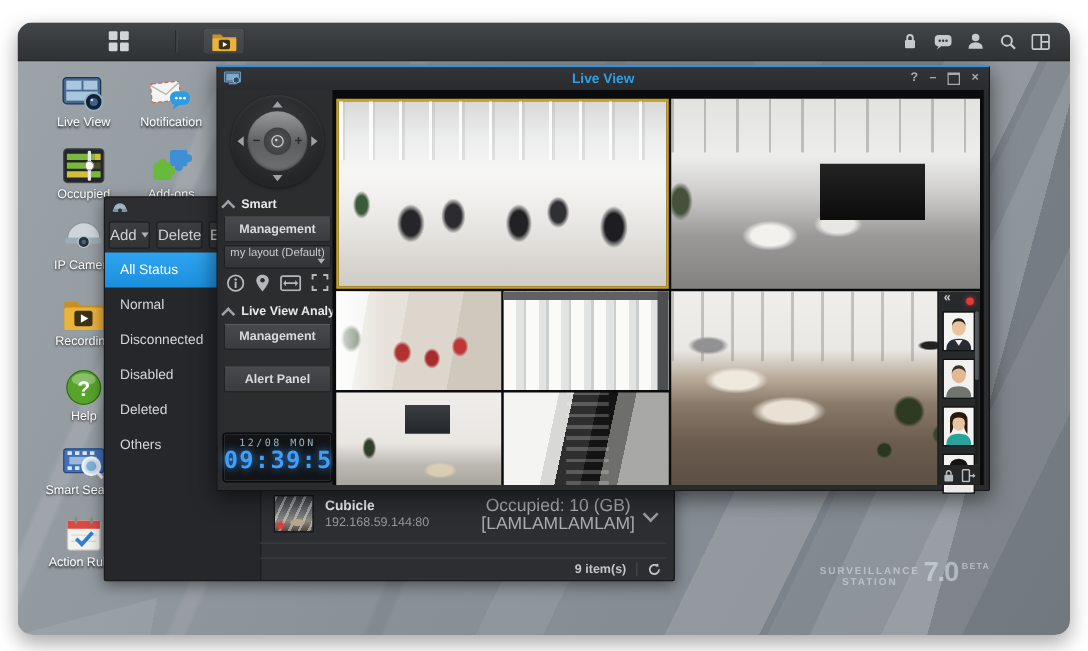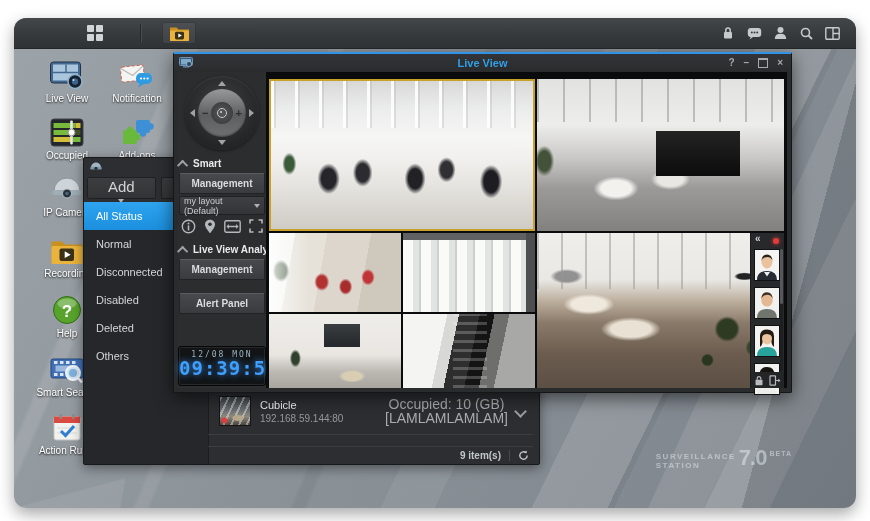--- a/index.html
+++ b/index.html
@@ -25,31 +25,31 @@
   .grid-ic{display:grid;grid-template-columns:7px 7px;grid-template-rows:7px 7px;gap:2px;}
   .grid-ic i{background:#d2d5d7;border-radius:1px;}
   
   .dicon{position:absolute;width:70px;text-align:center;z-index:2;}
   .dicon .glyph{height:32px;display:flex;align-items:flex-end;justify-content:center;}
   .dicon .lbl{margin-top:3px;font-size:10px;color:#fff;text-shadow:0 1px 2px rgba(0,0,0,.9);white-space:nowrap;}
   
   .ipw{position:absolute;left:69px;top:139px;width:455px;height:306px;background:#2c2e31;border:1px solid #17191b;border-radius:2px;box-shadow:0 3px 12px rgba(0,0,0,.45);z-index:5;}
   .ipw-icon{position:absolute;left:5px;top:3px;}
   .ipw-toolbar{position:absolute;left:3px;top:19px;display:flex;gap:5px;}
-  .ipw-toolbar .btn{height:20px;padding:0 20px;background:linear-gradient(#3b3d40,#323436);border:1px solid #1e2022;border-radius:2px;color:#cfd2d4;font-size:15px;display:flex;align-items:center;gap:4px;flex-direction:column;}
+  .ipw-toolbar .btn{height:20px;padding:0 0;background:linear-gradient(#3b3d40,#323436);border:1px solid #1e2022;border-radius:2px;color:#cfd2d4;font-size:12px;display:flex;align-items:center;gap:4px;}
   .caret{width:0;height:0;border-left:3px solid transparent;border-right:3px solid transparent;border-top:4px solid #aeb2b4;}
   .ipw-menu{position:absolute;left:0;top:44px;bottom:0;width:124px;background:#25272a;border-right:1px solid #1b1d1f;}
   .ipw-menu .mi{height:28px;line-height:28px;padding-left:12px;font-size:11px;color:#d4d7d9;}
   .ipw-menu .mi.sel{background:linear-gradient(#2ea4f0,#1b8fdd);color:#fff;}
   .cam-row{position:absolute;left:124px;right:6px;top:230px;height:46px;border-bottom:1px solid #3b3e41;display:flex;align-items:center;}
   .cam-thumb{width:30px;height:28px;margin-left:11px;border:1px solid #141517;position:relative;flex:none;
     background:radial-gradient(ellipse 8px 4px at 60% 75%, #b8a88a 0 60%, transparent 80%),repeating-linear-gradient(115deg, rgba(240,240,238,.45) 0 2px, transparent 2px 7px),linear-gradient(180deg,#3f4448 0%,#6a6e72 45%,#8e8a80 70%,#4a463e 100%);}
   .cam-thumb::after{content:'';position:absolute;left:2px;bottom:2px;width:5px;height:5px;border-radius:50%;background:#e23b3b;box-shadow:0 0 3px #e23b3b;}
   .cam-main{margin-left:9px;flex:1;}
-  .cam-name{font-size:11px;font-weight:normal;color:#f0f2f4;}
+  .cam-name{font-size:11px;font-weight:bold;color:#f0f2f4;}
   .cam-addr{font-size:10px;color:#96999c;margin-top:2px;}
   .cam-right{text-align:center;font-size:14px;color:#a9adb0;line-height:14px;margin-right:8px;}
   .chev-down{width:7px;height:7px;border-right:2px solid #9a9ea1;border-bottom:2px solid #9a9ea1;transform:rotate(45deg);margin-right:8px;flex:none;}
   .cam-footer{position:absolute;left:124px;right:6px;top:288px;height:17px;border-top:1px solid #3b3e41;display:flex;align-items:center;justify-content:flex-end;gap:8px;color:#c3c7ca;font-size:10px;font-weight:bold;}
   .cam-footer .sep{width:1px;height:11px;background:#46494c;}
   
   .lvw{position:absolute;left:159px;top:34px;width:617px;height:338px;background:#292b2d;border:1px solid #141618;border-top:2px solid #2f93e8;border-radius:2px;box-shadow:0 5px 18px rgba(0,0,0,.55);z-index:10;}
   .lv-title{position:absolute;left:0;right:0;top:0;height:17px;background:linear-gradient(#323437,#2a2c2e);display:flex;align-items:center;}
   .lv-title .ti{margin-left:5px;}
   .lv-title .tt{position:absolute;left:0;right:0;text-align:center;font-size:11px;font-weight:bold;color:#2f9fe8;}
@@ -65,21 +65,21 @@
   .tri{position:absolute;width:0;height:0;}
   .t-up{left:50%;top:5px;transform:translateX(-50%);border-left:4px solid transparent;border-right:4px solid transparent;border-bottom:5px solid #9fa3a5;}
   .t-dn{left:50%;bottom:5px;transform:translateX(-50%);border-left:4px solid transparent;border-right:4px solid transparent;border-top:5px solid #9fa3a5;}
   .t-lf{top:50%;left:5px;transform:translateY(-50%);border-top:4px solid transparent;border-bottom:4px solid transparent;border-right:5px solid #9fa3a5;}
   .t-rt{top:50%;right:5px;transform:translateY(-50%);border-top:4px solid transparent;border-bottom:4px solid transparent;border-left:5px solid #9fa3a5;}
   .ptz-minus,.ptz-plus{position:absolute;top:50%;transform:translateY(-52%);font-size:11px;font-weight:bold;color:#2c2e30;}
   .ptz-minus{left:17px;}.ptz-plus{right:17px;}
   .sec-h{position:absolute;left:2px;right:2px;font-size:10px;font-weight:bold;color:#e8eaeb;display:flex;align-items:center;gap:5px;white-space:nowrap;}
   .sec-h .ch{width:6px;height:6px;border-left:2px solid #9fa3a5;border-top:2px solid #9fa3a5;transform:rotate(45deg) translateY(2px);flex:none;}
   .lv-btn{position:absolute;left:1px;right:1px;height:19px;background:linear-gradient(#47494c,#393b3e);border:1px solid #202224;border-top-color:#595b5e;border-radius:2px;color:#d9dbdd;font-size:10px;font-weight:bold;display:flex;align-items:center;justify-content:center;}
-  .lv-select{position:absolute;left:1px;right:1px;height:17px;background:linear-gradient(#3e4043,#323437);border:1px solid #1e2022;border-radius:2px;color:#c9ccce;font-size:9px;display:flex;align-items:center;padding:0 4px;}
+  .lv-select{position:absolute;left:1px;right:1px;height:17px;background:linear-gradient(#3e4043,#323437);border:1px solid #1e2022;border-radius:2px;color:#c9ccce;font-size:9px;display:flex;align-items:center;padding:0 4px;flex-direction:column;}
   .lv-select .caret{margin-left:auto;}
   .tool-row{position:absolute;left:1px;right:1px;height:18px;display:flex;align-items:center;justify-content:space-between;padding:0 2px;}
   .clock{position:absolute;left:0;right:0;bottom:2px;height:38px;background:#121416;border:1px solid #060708;border-radius:3px;box-shadow:inset 0 0 0 1px #26282a;text-align:center;font-family:"DejaVu Sans Mono",monospace;}
   .clock-date{font-size:8px;color:#9db3c2;letter-spacing:2px;margin-top:3px;}
   .clock-time{font-size:19px;font-weight:bold;color:#3f9fff;letter-spacing:1px;line-height:1.05;text-shadow:0 0 7px rgba(63,159,255,.85);}
   
   .lv-video{position:absolute;left:92px;top:18px;right:4px;bottom:4px;background:#0a0b0c;}
   .feed{position:absolute;overflow:hidden;background:#222;}
   .feed.sel{border:2px solid #c7a02a;box-sizing:border-box;}
   .f-tl{left:3px;top:7px;width:266px;height:152px;}
@@ -140,21 +140,21 @@
   .faces-head{position:absolute;left:0;right:0;top:0;height:15px;}
   .collapse{position:absolute;left:4px;top:0px;font-size:10px;font-weight:bold;color:#cfd3d5;}
   .rec-dot{position:absolute;right:5px;top:5px;width:6px;height:6px;border-radius:50%;background:#e23b3b;box-shadow:0 0 4px #e23b3b;}
   .thumbs{position:absolute;left:3px;top:16px;}
   .thumb{width:24px;height:30px;margin-bottom:6px;border:1px solid #101214;}
   .fscroll{position:absolute;right:1px;top:16px;bottom:17px;width:3px;background:#1d1f21;}
   .fscroll i{position:absolute;left:0;right:0;top:0;height:45%;background:#55585a;border-radius:2px;}
   .faces-foot{position:absolute;left:0;right:0;bottom:0;height:16px;background:#232527;display:flex;align-items:center;justify-content:space-around;}
   
   .brand{position:absolute;top:429px;right:64px;display:flex;align-items:flex-start;gap:3px;color:rgba(235,242,246,.48);z-index:1;}
-  .brand .lines{text-align:left;font-size:8px;font-weight:bold;letter-spacing:1.5px;line-height:9px;margin-top:5px;}
+  .brand .lines{text-align:center;font-size:8px;font-weight:bold;letter-spacing:1.5px;line-height:9px;margin-top:5px;}
   .brand .ver{font-size:22px;font-weight:bold;letter-spacing:-1px;line-height:22px;}
   .brand .tag{font-size:7px;font-weight:bold;letter-spacing:1px;margin-top:3px;}
   svg{display:block;}
 </style>
 </head>
 <body>
 
 <div class="stage">
 <div class="desktop">
   <div class="facet facet1"></div>

